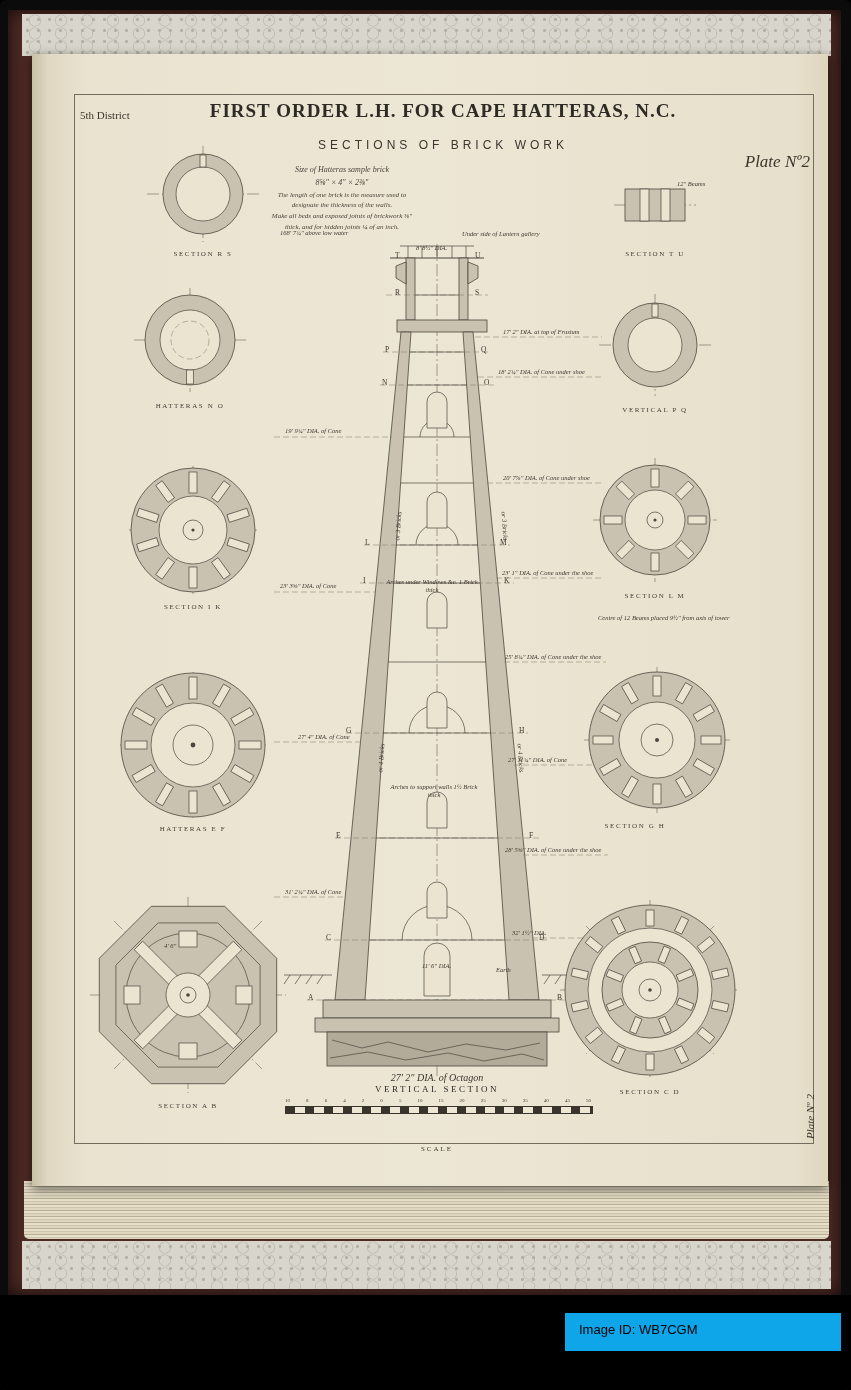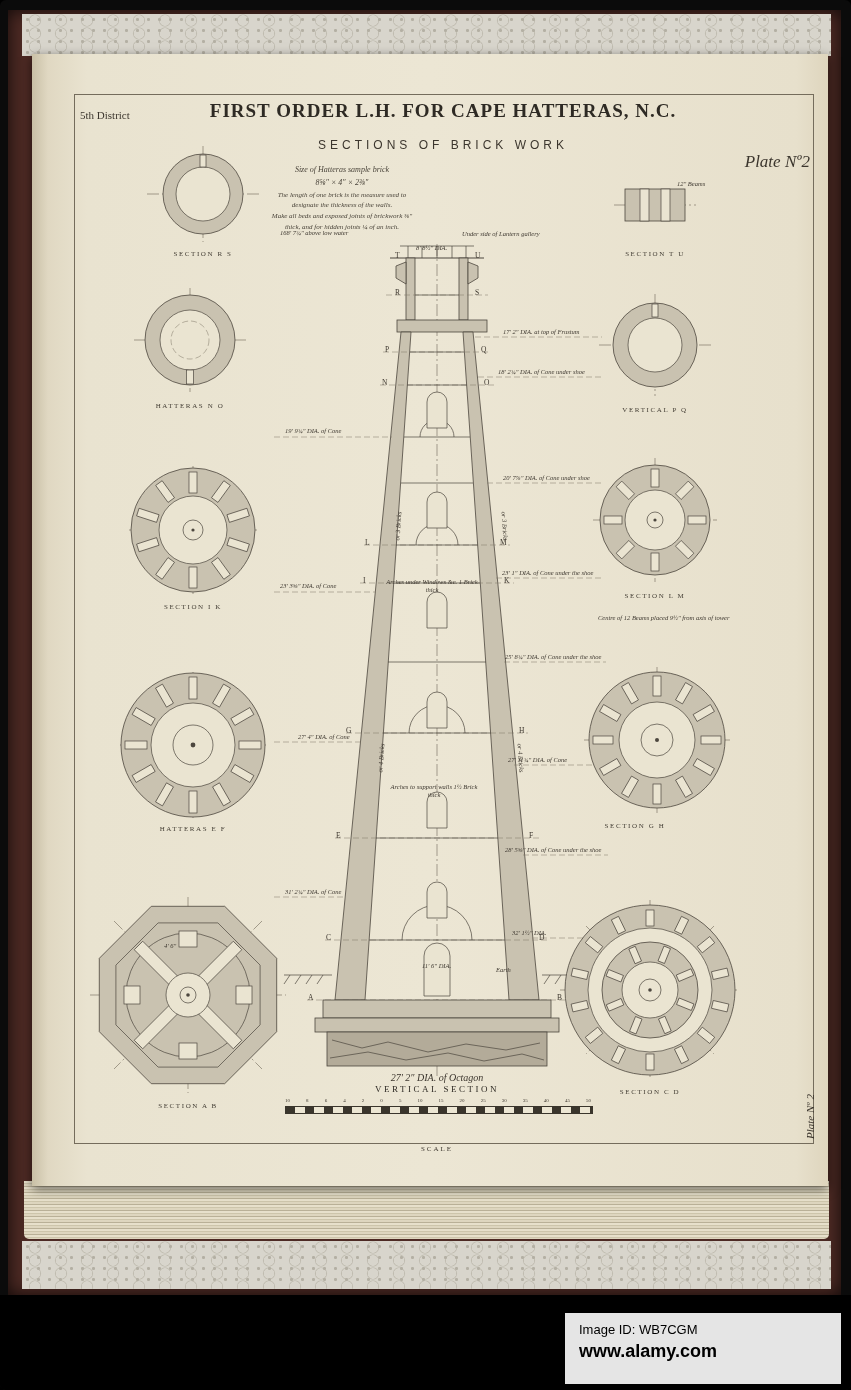--- a/index.html
+++ b/index.html
@@ -46,22 +46,22 @@
   .bottom-center{text-align:center;}
   .octlbl{font-style:italic;font-size:10px;}
   .vsec{font-size:9px;letter-spacing:2.5px;color:#2e2a24;}
   .ticksrow{position:absolute;display:flex;justify-content:space-between;
         font-size:5px;color:#3e3830;font-family:"Liberation Serif",serif;}
   .scalebar{position:absolute;height:6px;border:1px solid #3a352c;
         background:repeating-linear-gradient(90deg,#3a352c 0 9.5px,#ece6d3 9.5px 19px);}
   .scalelbl{font-size:7px;letter-spacing:2px;text-align:center;margin-top:29px;}
   .sideplate{font-style:italic;font-size:11px;transform:rotate(-90deg);transform-origin:left top;}
   .alamy-bar{position:absolute;left:0;right:0;top:1295px;height:95px;background:#000;}
-  .alamy-box{position:absolute;right:10px;top:18px;width:248px;background:#e5e5e5;color:#000;
-        padding:9px 14px 22px 14px;font-family:"Liberation Sans",sans-serif;}
+  .alamy-box{position:absolute;right:10px;top:18px;width:248px;background:#0ea5e9;color:#000;
+        padding:9px 14px 10px 14px;font-family:"Liberation Sans",sans-serif;}
   .alamy-id{font-size:13px;margin-bottom:4px;}
   .alamy-site{font-size:18px;font-weight:bold;}
 </style>
 </head>
 <body>
 
 <div class="photo">
   <div class="book">
     <div class="endpaper endpaper-top"></div>
     <div class="endpaper endpaper-bottom"></div>
@@ -588,16 +588,15 @@
       <div class="scalebar" style="left:253px;top:1052px;width:306px"></div>
       <div class="t scalelbl bottom-center" style="left:255px;top:1062px;width:300px">SCALE</div>
 
       <div class="t sideplate" style="left:772px;top:1085px">Plate Nº 2</div>
     </div>
   </div>
 
   <div class="alamy-bar">
     <div class="alamy-box">
       <div class="alamy-id">Image ID: WB7CGM</div>
-      <div class="alamy-site">www.alamy.com</div>
     </div>
   </div>
 </div>
 
 </body></html>

